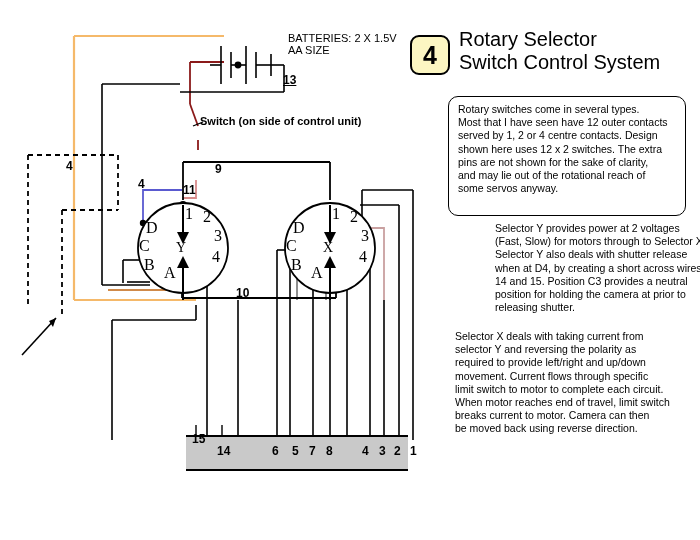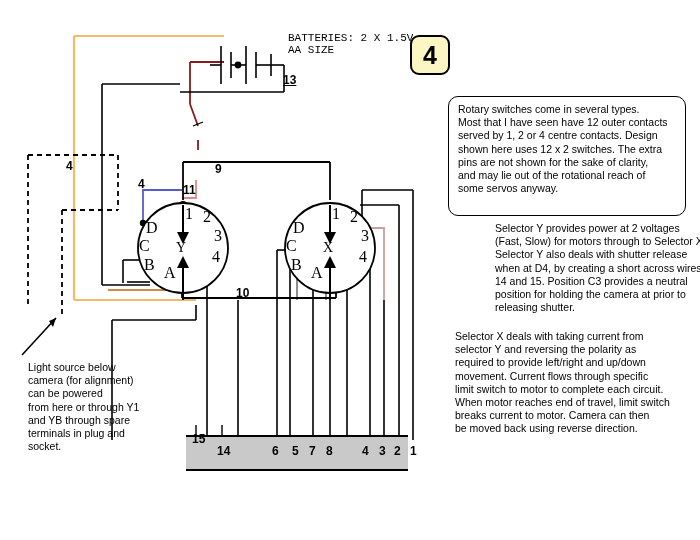--- a/index.html
+++ b/index.html
@@ -55,21 +55,21 @@
   
   .leftnote{
     position:absolute;left:28px;top:361px;width:135px;
     font-size:10.5px;line-height:13.2px;color:#000;
     white-space:pre-line;
   }
 
   
   .lbl{position:absolute;color:#000;font-family:"Liberation Sans", sans-serif;}
   .num{font-size:12px;font-weight:bold;}
-  .plain{font-size:11px;font-family:Liberation Mono, monospace;}
+  .plain{font-size:11px;}
   .sw-letter{font-size:16px;font-weight:normal;font-family:"Liberation Serif", serif;}
   .sw-name{font-size:14px;font-family:"Liberation Serif", serif;}
   .term{font-size:12px;font-weight:bold;}
 
   
   .connector{
     position:absolute;left:186px;top:435px;
     width:222px;height:36px;
     background:#c9c9c9;
     border-top:2px solid #000;
@@ -224,20 +224,22 @@
       <circle cx="330" cy="248" r="45" fill="#fff" stroke="#000" stroke-width="1.8"></circle>
       <path d="M 330,205 L 330,238" stroke="#000" stroke-width="2" fill="none"></path>
       <path d="M 324,232 L 336,232 L 330,244 Z" fill="#000"></path>
       <path d="M 330,300 L 330,262" stroke="#000" stroke-width="2" fill="none"></path>
       <path d="M 324,268 L 336,268 L 330,256 Z" fill="#000"></path>
     </g>
 
   </svg>
 
   <div class="badge">4</div>
+  <div class="title">Rotary Selector
+Switch Control System</div>
 
   <div class="infobox">
     <div class="infotext">Rotary switches come in several types.
 Most that I have seen have 12 outer contacts
 served by 1, 2 or 4 centre contacts. Design
 shown here uses 12 x 2 switches. The extra
 pins are not shown for the sake of clarity,
 and may lie out of the rotational reach of
 some servos anyway.</div>
   </div>
@@ -251,31 +253,25 @@
 releasing shutter.</div>
   <div class="para" id="para-x">Selector X deals with taking current from
 selector Y and reversing the polarity as
 required to provide left/right and up/down
 movement. Current flows through specific
 limit switch to motor to complete each circuit.
 When motor reaches end of travel, limit switch
 breaks current to motor. Camera can then
 be moved back using reverse direction.</div>
 
-  <div class="leftnote">Light source below
-camera (for alignment)
-can be powered
-from here or through Y1
-and YB through spare
-terminals in plug and
-socket.</div>
 
   <div class="lbl plain" style="left:288px;top:32px;white-space:pre-line;">BATTERIES: 2 X 1.5V
 AA SIZE</div>
 
+  <div class="lbl plain" style="left:200px;top:115px;font-weight:bold;">Switch (on side of control unit)</div>
 
   <div class="lbl num" style="left:283px;top:73px;text-decoration:underline;">13</div>
   <div class="lbl num" style="left:183px;top:138px;margin-top:45px;">11</div>
   <div class="lbl num" style="left:66px;top:159px;">4</div>
   <div class="lbl num" style="left:138px;top:177px;">4</div>
   <div class="lbl num" style="left:215px;top:162px;">9</div>
   <div class="lbl num" style="left:236px;top:286px;">10</div>
 
   <div class="lbl sw-letter" style="left:146px;top:219px;">D</div>
   <div class="lbl sw-letter" style="left:139px;top:237px;">C</div>

